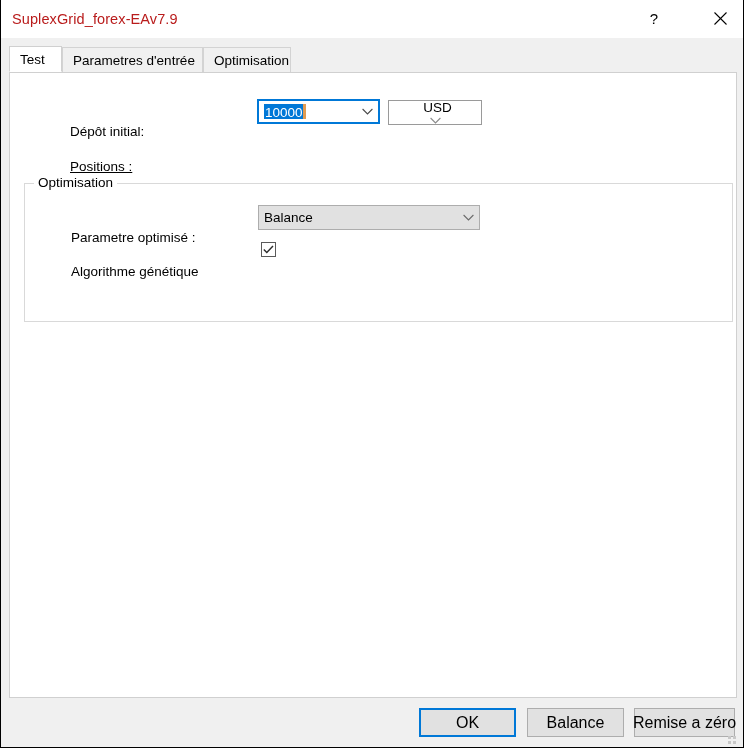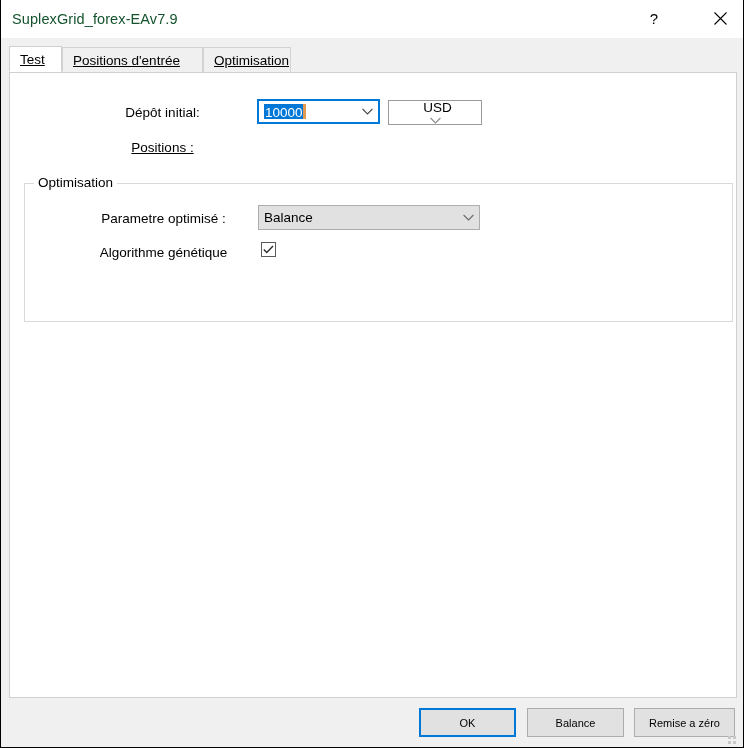--- a/index.html
+++ b/index.html
@@ -35,21 +35,21 @@
     width: 742px;
     height: 38px;
     background: #ffffff;
     border-bottom: 1px solid #f0f0f0;
   }
   .title-text {
     position: absolute;
     left: 11px;
     top: 11px;
     font-size: 14.5px;
-    color: #14532d;
+    color: #b91c1c;
     white-space: nowrap;
     letter-spacing: 0.1px;
   }
   .caption-btn {
     position: absolute;
     top: 0;
     width: 46px;
     height: 37px;
     display: flex;
     align-items: center;
@@ -82,21 +82,20 @@
     background: #f0f0f0;
     border: 1px solid #d3d3d3;
     border-bottom: none;
     display: flex;
     align-items: center;
     padding: 0 10px;
     font-size: 13.5px;
     color: #000;
     white-space: nowrap;
     cursor: default;
-    text-decoration: underline;
   }
   .tab.active {
     background: #ffffff;
     border: 1px solid #d0d0d0;
     border-bottom: 1px solid #ffffff;
     height: 26px;
     z-index: 5;
   }
 
   
@@ -107,25 +106,26 @@
     width: 728px;
     height: 626px;
     background: #ffffff;
     border: 1px solid #d0d0d0;
     box-sizing: border-box;
   }
 
   
   .field-label {
     position: absolute;
-    text-align: center;
+    text-align: left;
     font-size: 13.5px;
     color: #000;
     white-space: nowrap;
     line-height: 1;
+    margin-top: 19px;
   }
 
   
   .combo {
     position: absolute;
     box-sizing: border-box;
     height: 25px;
     display: flex;
     align-items: center;
     cursor: default;
@@ -223,21 +223,21 @@
   .btn {
     position: absolute;
     top: 9px;
     height: 29px;
     box-sizing: border-box;
     background: #e1e1e1;
     border: 1px solid #adadad;
     display: flex;
     align-items: center;
     justify-content: center;
-    font-size: 11px;
+    font-size: 16px;
     color: #000;
     white-space: nowrap;
     cursor: default;
     font-family: "Liberation Sans", sans-serif;
   }
   .btn.default {
     border: 2px solid #0078d7;
   }
   .grip {
     position: absolute;
@@ -274,21 +274,21 @@
         </svg>
       </span>
     </div>
   </div>
 
   <div class="tabstrip">
     <div class="tab active" style="left:0px; top:-1px; width:53px;">
       <span>Test</span>
     </div>
     <div class="tab" style="left:53px; width:141px;">
-      <span>Positions d'entrée</span>
+      <span>Parametres d'entrée</span>
     </div>
     <div class="tab" style="left:194px; width:88px;">
       <span>Optimisation</span>
     </div>
   </div>
 
   <div class="content-panel">
 
     <div class="field-label" style="left:60px; top:33px; width:185px;">Dépôt initial:</div>
 

